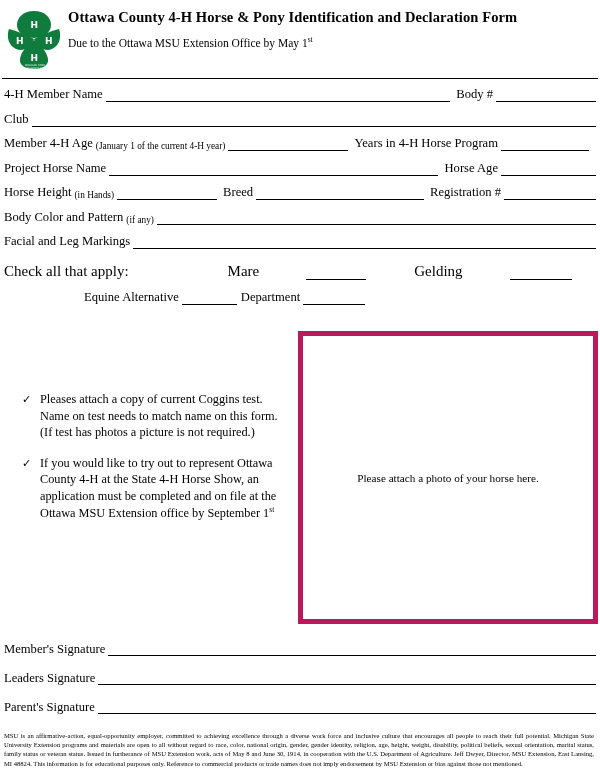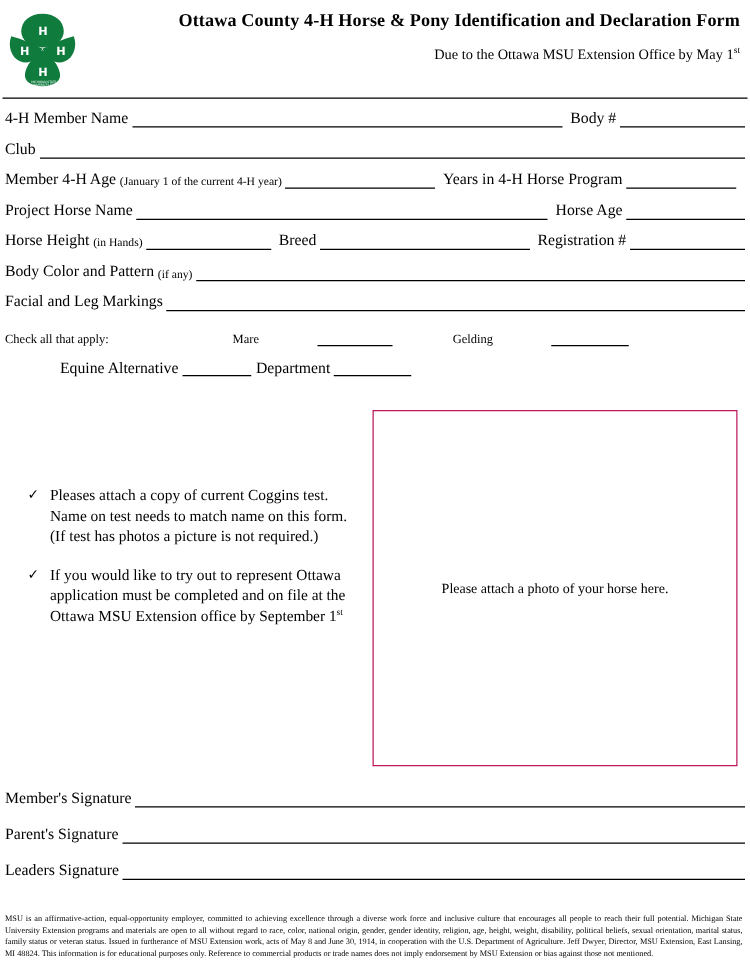--- a/index.html
+++ b/index.html
@@ -32,21 +32,21 @@
   .clover {
     width: 62px;
     height: 64px;
     flex: 0 0 62px;
     position: relative;
     margin-top: 2px;
   }
   .clover svg { display: block; }
   .header-text {
     flex: 1 1 auto;
-    text-align: right;
+    text-align: left;
     padding-left: 2px;
   }
   .title {
     font-weight: bold;
     font-size: 14.5px;
     letter-spacing: 0.1px;
     line-height: 1.15;
     margin-top: 3px;
   }
   .subtitle {
@@ -82,33 +82,34 @@
   .fill.w1 { flex: 0 0 120px; }
   .fill.w2 { flex: 0 0 100px; }
   .fill.w3 { flex: 0 0 95px; }
   .fill.w5 { flex: 0 0 88px; }
   .fill.w6 { flex: 0 0 92px; }
   .fill.grow { flex: 1 1 auto; }
   .gap { flex: 0 0 6px; }
 
   
   .checkrow {
-    font-size: 10px;
+    font-size: 15px;
     padding: 0 4px;
     margin-top: 14px;
     display: flex;
     align-items: flex-end;
     gap: 44px;
   }
   .checkrow2 {
     font-size: 12.6px;
     padding: 0 4px 0 48px;
     margin-top: 10px;
     display: flex;
-    align-items: flex-start;
+    align-items: flex-end;
+    margin-left: 36px;
   }
   .uline {
     display: inline-block;
     border-bottom: 1px solid #000;
     height: 13px;
   }
   .u60 { width: 60px; }
   .u62 { width: 62px; }
   .u55 { width: 55px; }
 
@@ -135,42 +136,41 @@
     flex: 0 0 18px;
     font-size: 11px;
     padding-top: 1px;
   }
   .btext { flex: 1 1 auto; }
   .btext sup { font-size: 7.5px; vertical-align: super; }
 
   .photobox {
     flex: 0 0 290px;
     height: 283px;
-    border: 1px solid #be185d;
+    border: 5px solid #be185d;
     margin-left: 2px;
     position: relative;
   }
   .photobox .phtext {
     position: absolute;
     top: 50%;
     left: 0;
     right: 0;
     transform: translateY(-50%);
     text-align: center;
     font-size: 11.2px;
   }
 
   
   .signatures {
     padding: 0 4px;
     margin-top: 18px;
   }
   .sigrow {
     display: flex;
-    align-items: flex-end;
     font-size: 12.6px;
     margin-bottom: 14px;
     white-space: nowrap;
   }
 
   
   .footer {
     position: absolute;
     left: 4px;
     right: 6px;
@@ -293,42 +293,43 @@
           <div>Pleases attach a copy of current Coggins test.</div>
           <div>Name on test needs to match name on this form.</div>
           <div>(If test has photos a picture is not required.)</div>
         </div>
       </div>
 
       <div class="bullet">
         <div class="check">✓</div>
         <div class="btext">
           <div>If you would like to try out to represent Ottawa</div>
+          <div>County 4-H at the State 4-H Horse Show, an</div>
           <div>application must be completed and on file at the</div>
           <div><span>Ottawa MSU Extension office by September 1</span><sup>st</sup></div>
         </div>
       </div>
 
     </div>
 
     <div class="photobox">
       <div class="phtext">Please attach a photo of your horse here.</div>
     </div>
   </div>
 
   <div class="signatures">
     <div class="sigrow">
       <span class="lbl">Member's Signature</span>
       <span class="fill grow"></span>
     </div>
     <div class="sigrow">
+      <span class="lbl">Leaders Signature</span>
+      <span class="fill grow"></span>
+    </div>
+    <div class="sigrow">
       <span class="lbl">Parent's Signature</span>
       <span class="fill grow"></span>
     </div>
-    <div class="sigrow">
-      <span class="lbl">Leaders Signature</span>
-      <span class="fill grow"></span>
-    </div>
   </div>
 
   <div class="footer">MSU is an affirmative-action, equal-opportunity employer, committed to achieving excellence through a diverse work force and inclusive culture that encourages all people to reach their full potential. Michigan State University Extension programs and materials are open to all without regard to race, color, national origin, gender, gender identity, religion, age, height, weight, disability, political beliefs, sexual orientation, marital status, family status or veteran status. Issued in furtherance of MSU Extension work, acts of May 8 and June 30, 1914, in cooperation with the U.S. Department of Agriculture. Jeff Dwyer, Director, MSU Extension, East Lansing, MI 48824. This information is for educational purposes only. Reference to commercial products or trade names does not imply endorsement by MSU Extension or bias against those not mentioned.</div>
 
 </div>
 
 </body></html>

